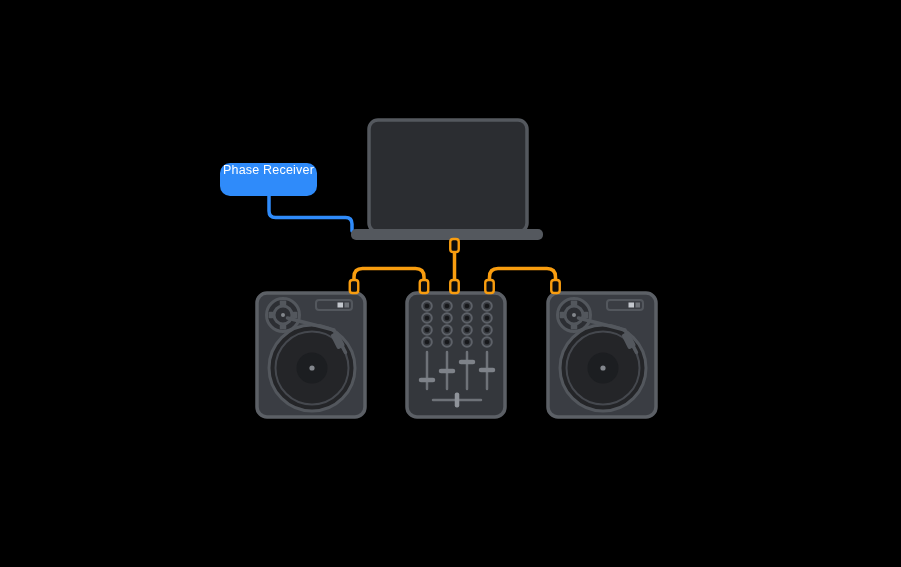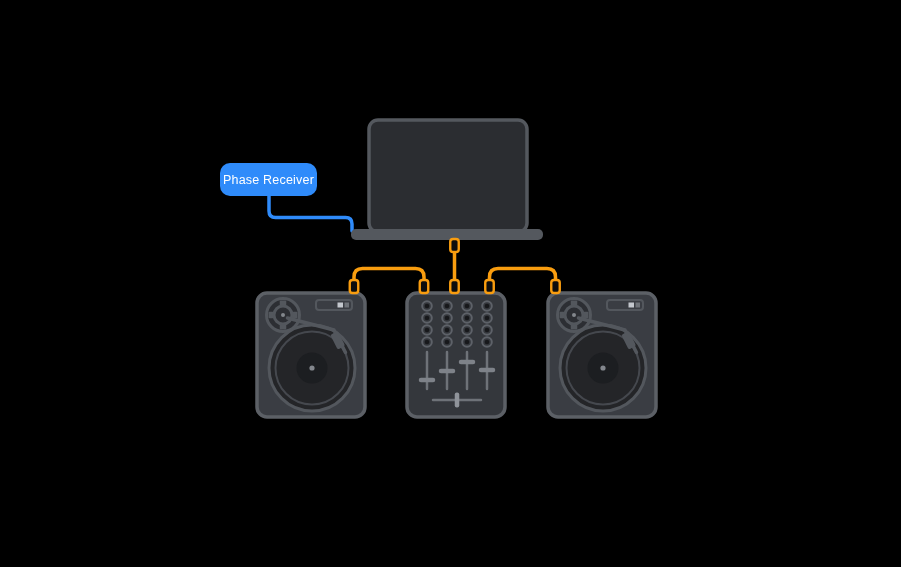--- a/index.html
+++ b/index.html
@@ -19,21 +19,21 @@
     background:var(--background);
     font-family:"Liberation Sans", sans-serif;
     overflow:hidden;position:relative;
   }
   .stage{position:absolute;inset:0;width:901px;height:567px;}
   svg.diagram{position:absolute;left:0;top:0;width:901px;height:567px;display:block;}
 
   .callout{
     position:absolute;left:220px;top:163px;width:97px;height:33px;
     background:var(--accent-blue);border-radius:10px;
-    display:flex;align-items:center;justify-content:center;
+    display:flex;justify-content:center;
     color:var(--label-text);font-size:12.5px;letter-spacing:.2px;
   }
 
   
   .blue-wire{stroke:var(--accent-blue);stroke-width:3.5;fill:none;stroke-linecap:round;}
   .cable{stroke:var(--accent-orange);stroke-width:3.5;fill:none;stroke-linecap:round;stroke-linejoin:round;}
   .plug{stroke:var(--accent-orange);stroke-width:2.4;fill:#0d0d0d;}
   .screen{fill:var(--screen-fill);stroke:var(--chassis);stroke-width:3.5;}
   .base{fill:var(--chassis);}
   .tt-body{fill:var(--device-fill);stroke:var(--device-border);stroke-width:3.5;}

